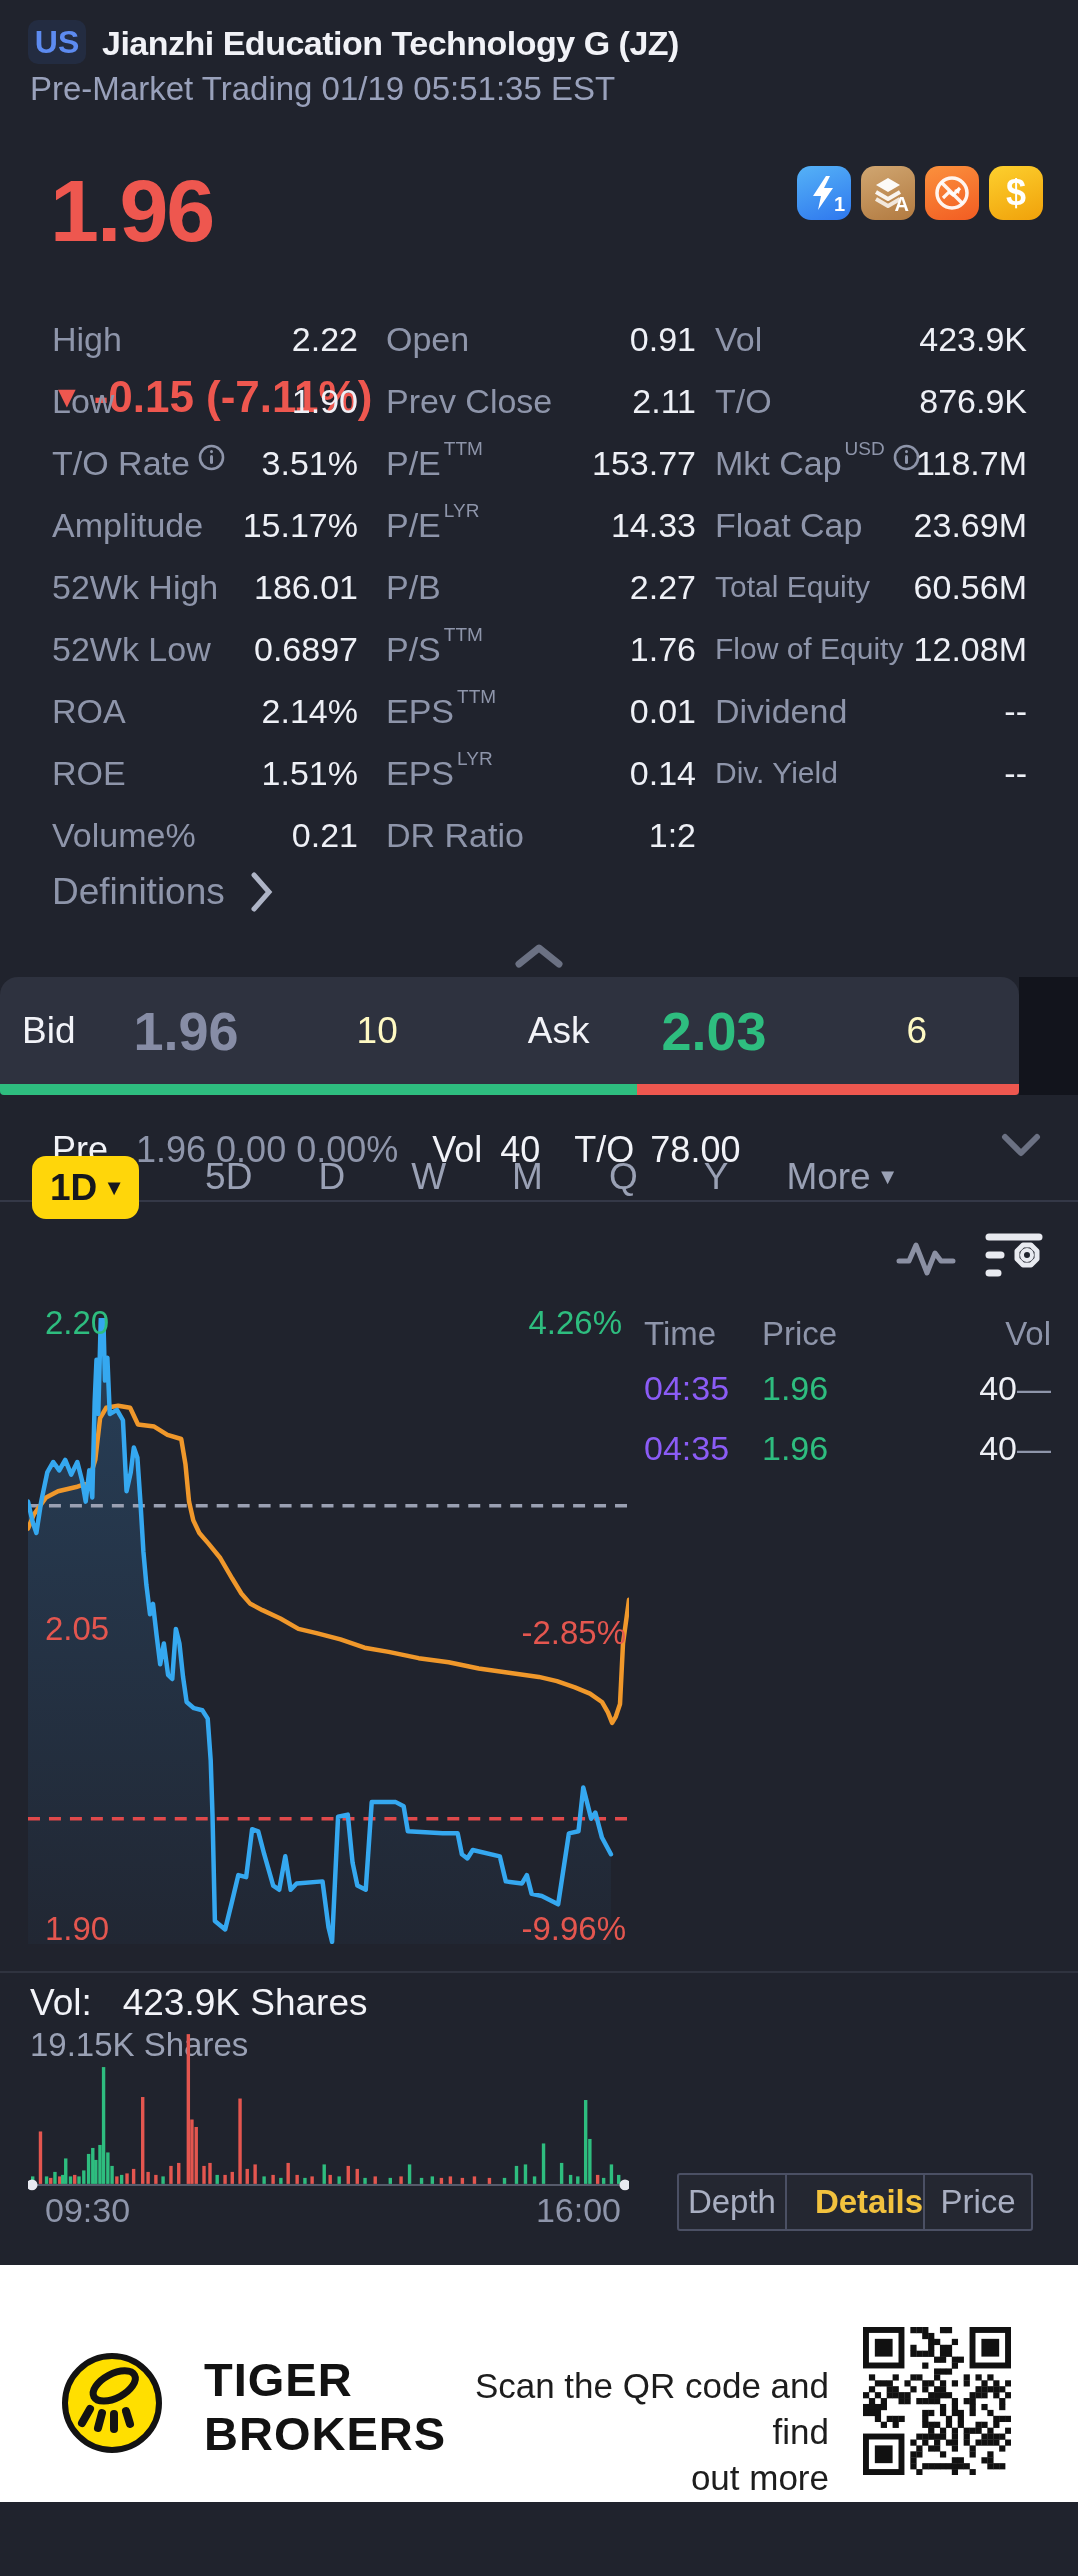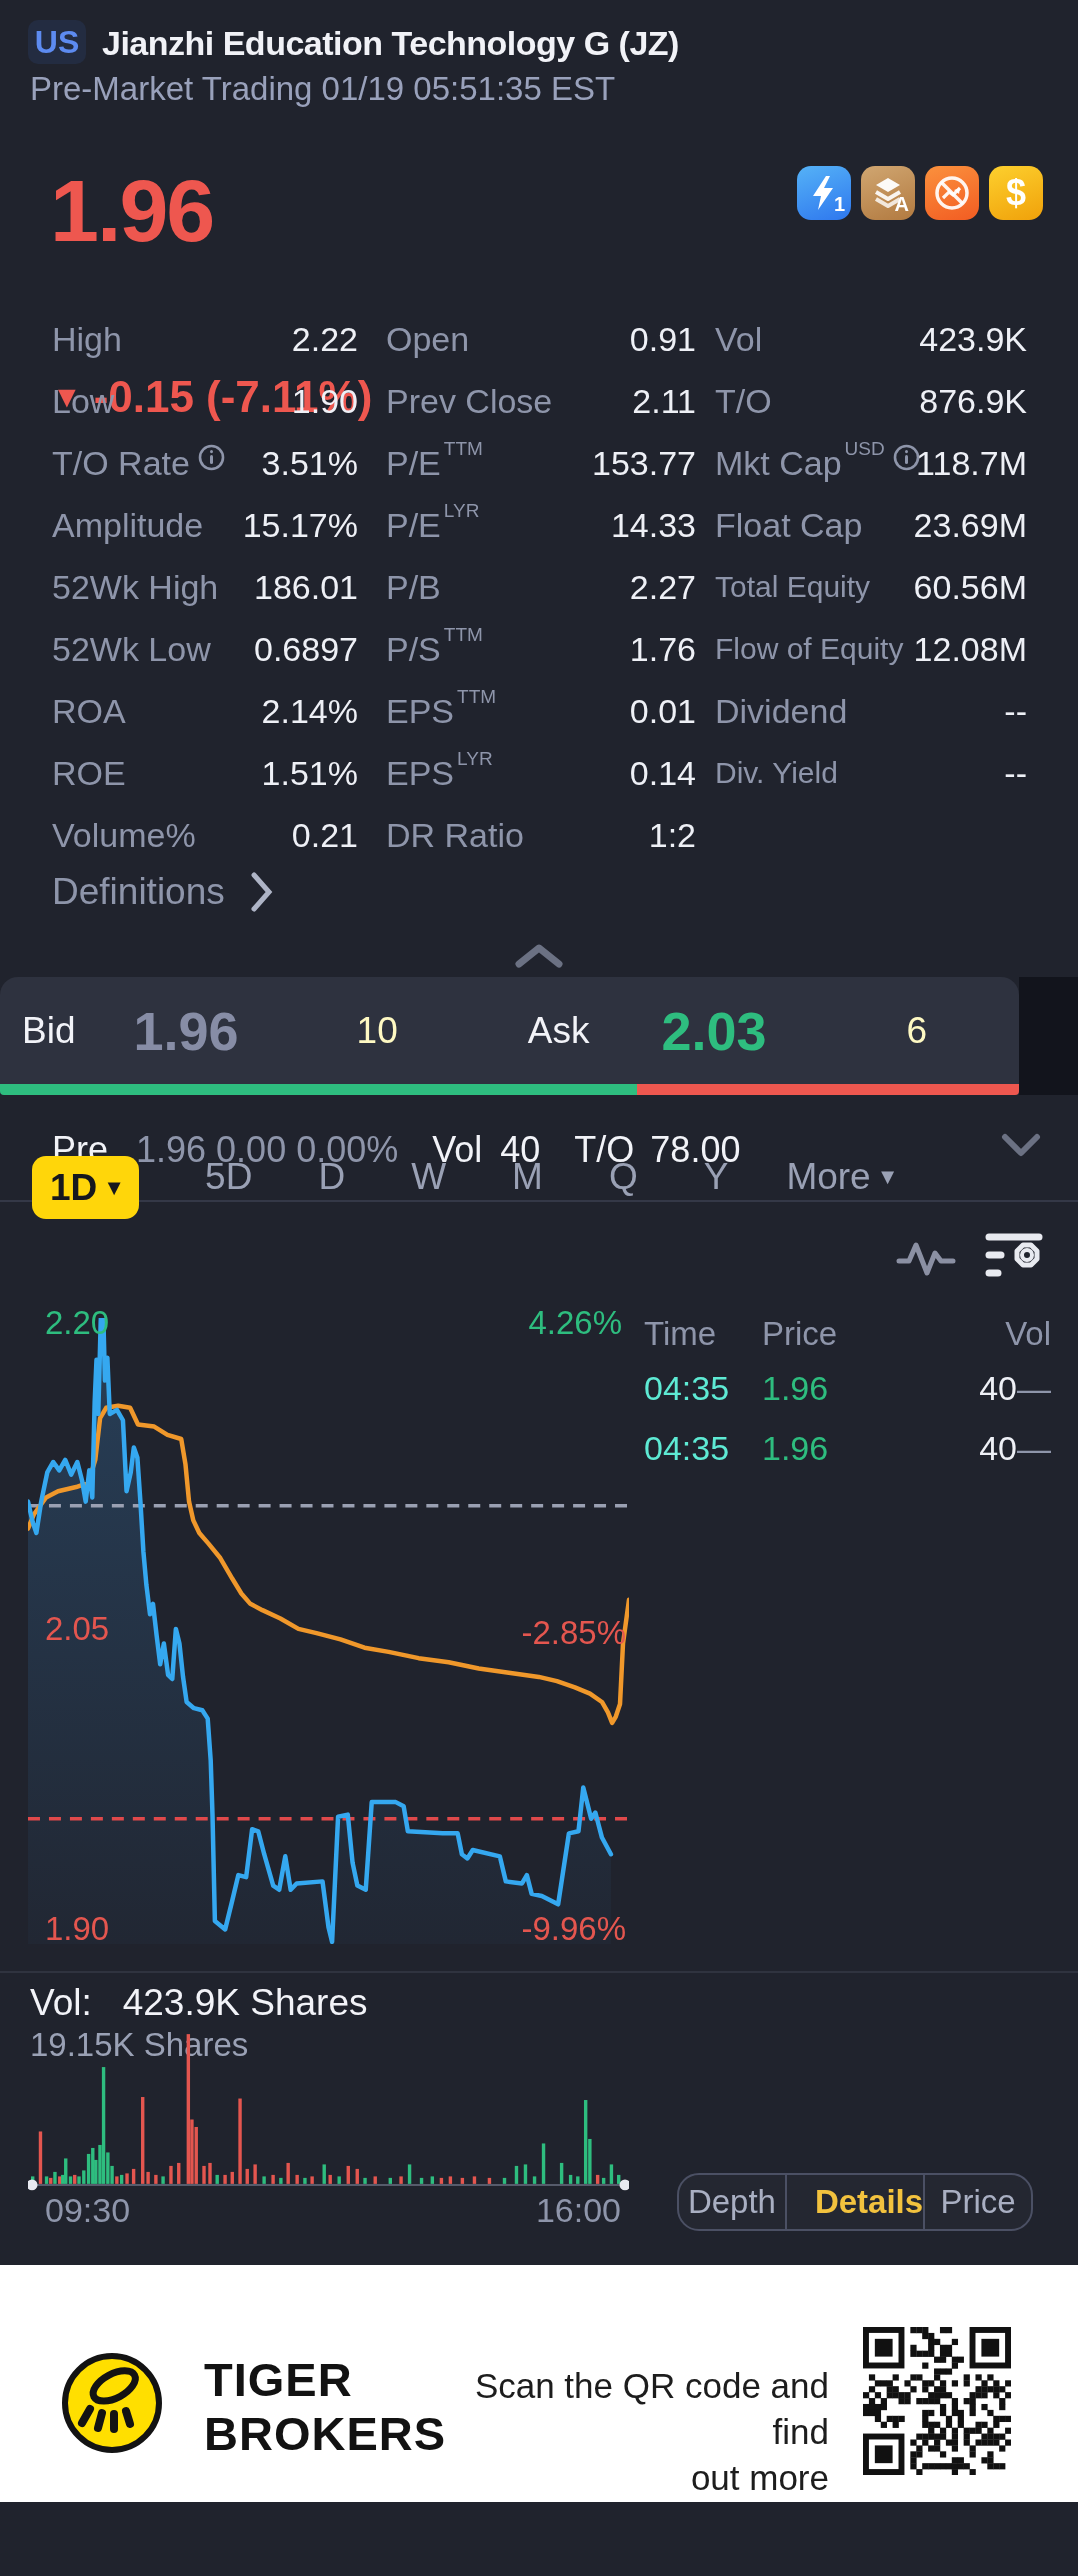--- a/index.html
+++ b/index.html
@@ -77,31 +77,31 @@
   .red { color:#e4564f; }
   .right-align { text-align:right; }
 
   
   .dt-head, .dt-row { position:absolute; left:644px; width:415px; display:flex; align-items:center; }
   .dt-time { width:118px; }
   .dt-price { width:155px; }
   .dt-vol { flex:1; text-align:right; padding-right:8px; }
   .dt-head span { color:#8e95aa; font-size:33px; }
   .dt-row span { font-size:34px; }
-  .dt-row .t { color:#5eead4; }
+  .dt-row .t { color:#8b5cf6; }
   .dt-row .p { color:#2ebd7f; }
   .dt-row .v { color:#eef0f6; }
   .dt-row .dash { color:#8e95aa; }
 
   .vol-line { left:30px; top:1982px; display:flex; gap:31px; font-size:37px; color:#f2f3f8; }
   .scale-lab { left:30px; top:2026px; color:#9aa1b5; font-size:33px; }
   .x-lab { top:2191px; color:#8e95aa; font-size:34px; }
 
   
-  .seg { left:677px; top:2173px; width:356px; height:58px; border:2px solid #4b5064; border-radius:22px;
+  .seg { left:677px; top:2173px; width:356px; height:58px; border:2px solid #4b5064; border-radius:3px;
     display:flex; background:rgba(255,255,255,0.02); overflow:hidden; }
   .seg .it { flex:1; display:flex; align-items:center; justify-content:center; color:#a9afc2; font-size:33px; border-right:2px solid #4b5064; }
   .seg .it:last-child { border-right:none; }
   .seg .it.active { color:#f2c23e; font-weight:bold;padding-left:28px; }
 
   
   .footer { left:0; top:2265px; width:1079px; height:237px; background:#ffffff; }
   .brand { left:204px; top:2353px; color:#121212; font-size:47px; font-weight:bold; line-height:54px; letter-spacing:1px; }
   .qr-caption { left:429px; top:2363px; width:400px; text-align:right; color:#1d1d1d; font-size:35px; line-height:46px; }
   .tiger-logo { left:60px; top:2349px; }

